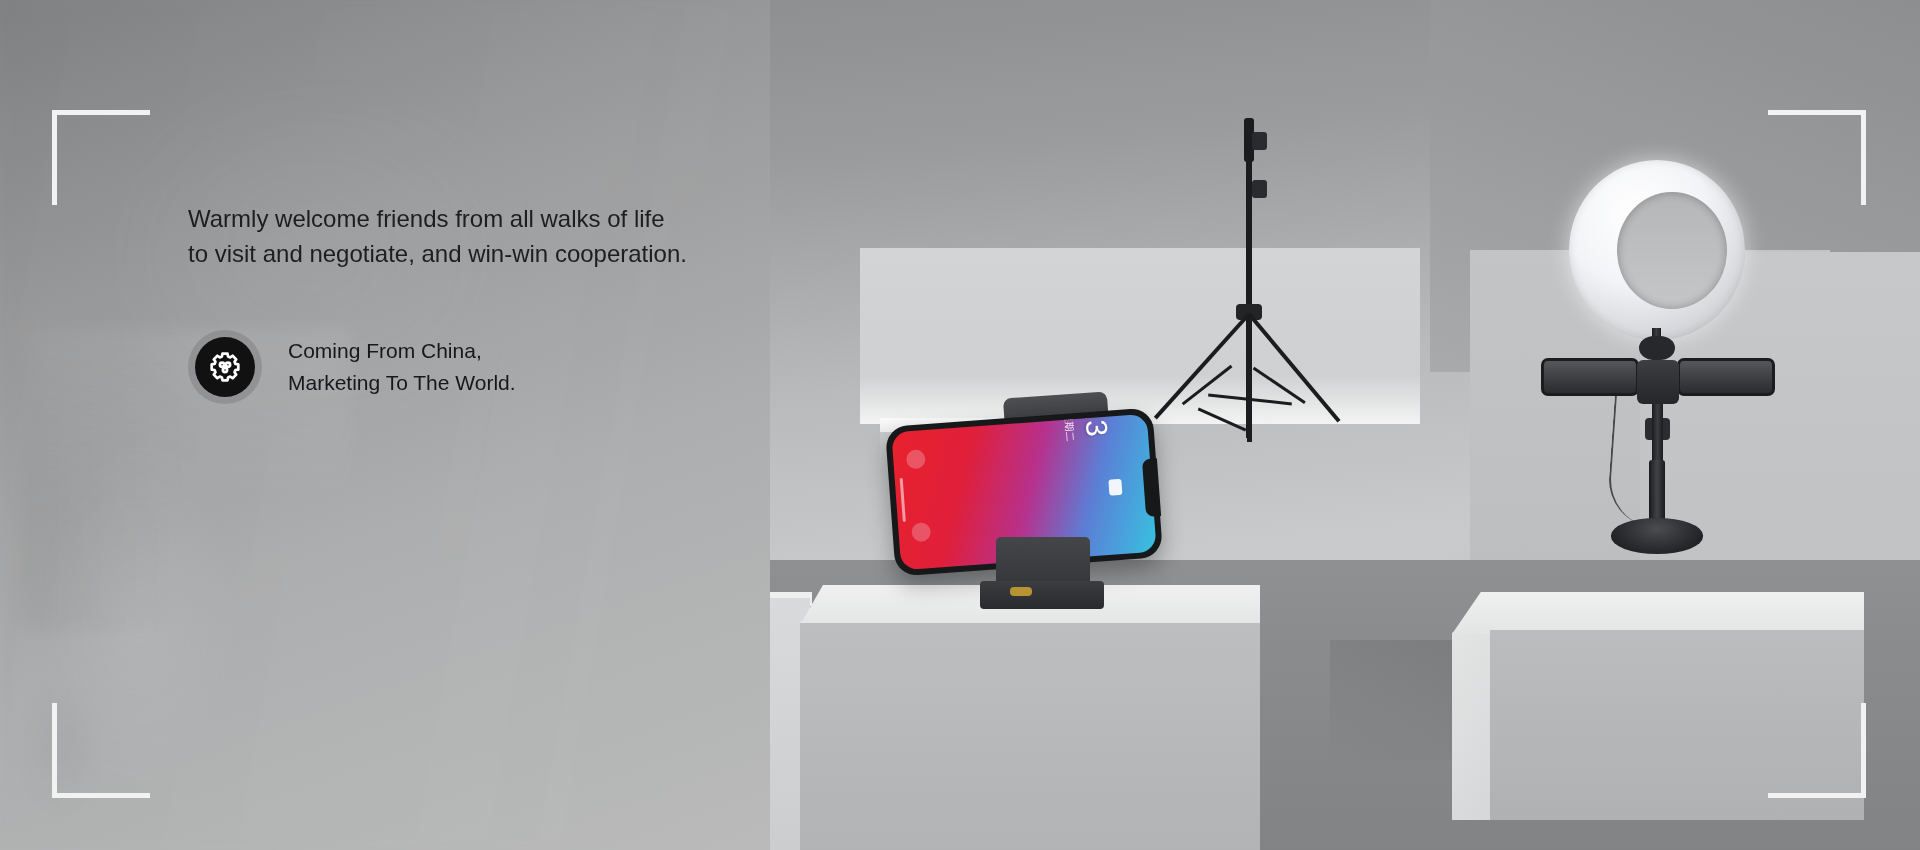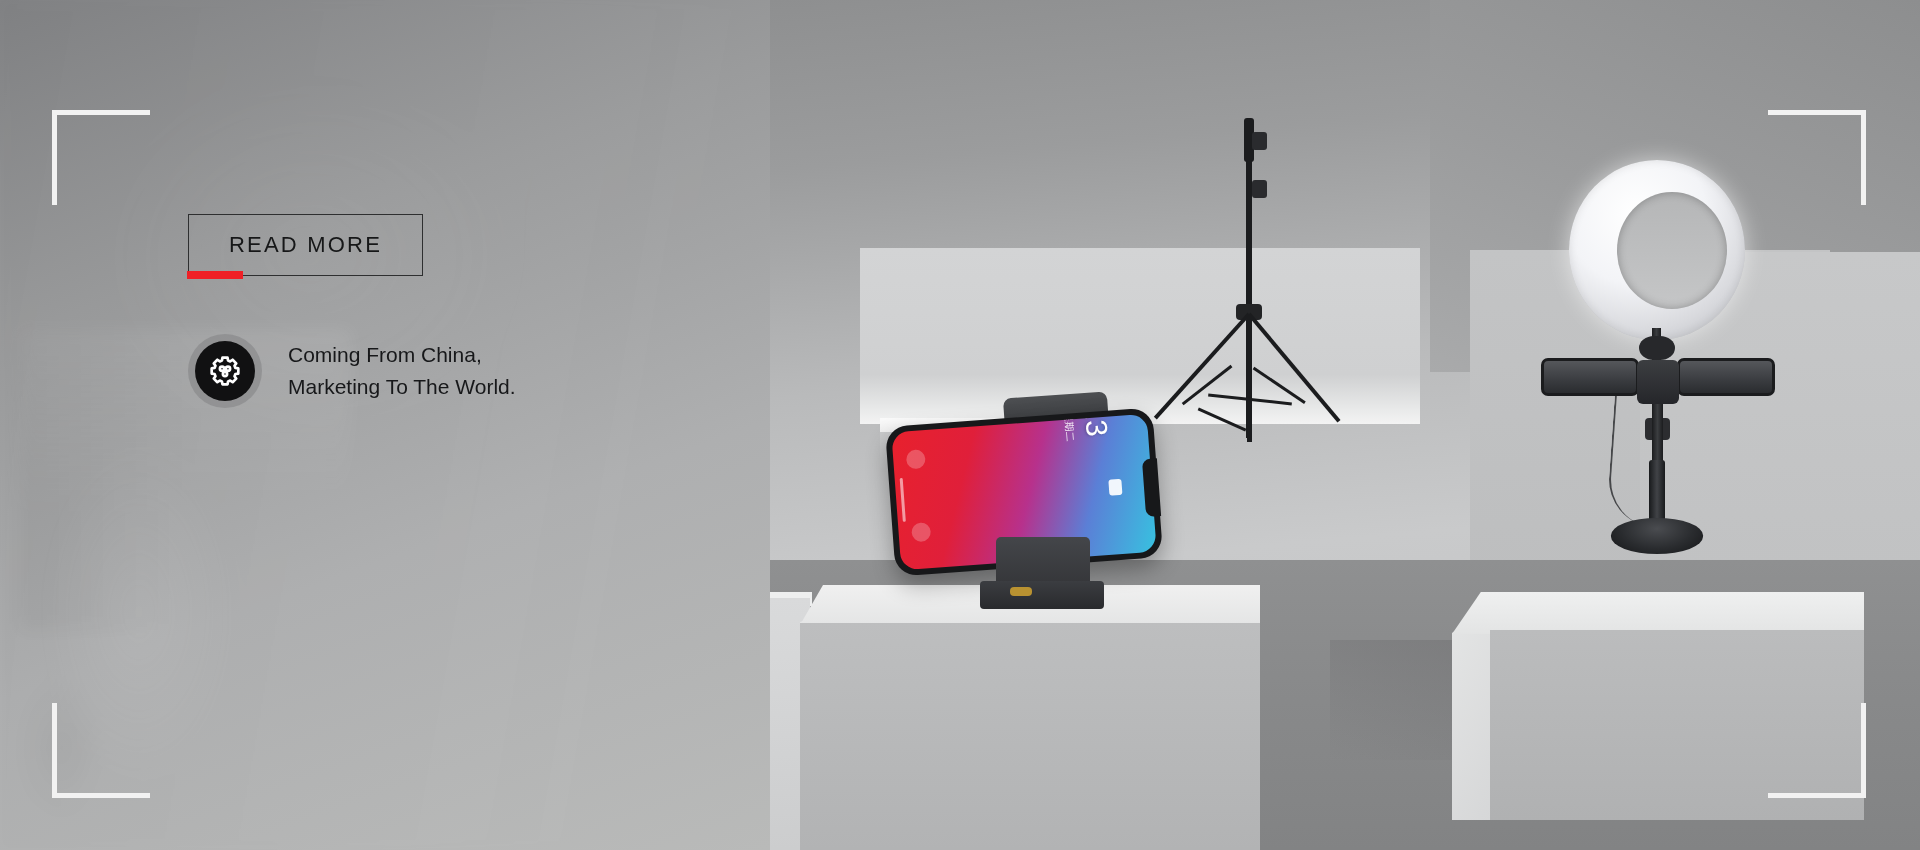--- a/index.html
+++ b/index.html
@@ -438,25 +438,23 @@
     <span class="br-v"></span>
   </div>
   <div class="bracket br-br">
     <span class="br-h"></span>
     <span class="br-v"></span>
   </div>
 
   <div class="content">
 
 
-
-    <a class="read-more">
-      <span class="rm-label">READ MORE</span>
-      <span class="rm-accent"></span>
-    </a>
+    <p class="subtext">Warmly welcome friends from all walks of life
+to  visit and negotiate, and win-win cooperation.</p>
+
 
     <div class="tagline-row">
       <div class="gear-badge">
         <div class="gear-inner">
           <span>
             <svg viewBox="0 0 24 24" fill="none" stroke="#ffffff" stroke-width="1.9" stroke-linecap="round" stroke-linejoin="round">
               <path d="M10.2 2.6h3.6l.35 2.05 1.5.62 1.72-1.2 2.55 2.55-1.2 1.72.62 1.5 2.06.36v3.6l-2.06.35-.62 1.5 1.2 1.72-2.55 2.55-1.72-1.2-1.5.62-.35 2.06h-3.6l-.36-2.06-1.5-.62-1.72 1.2-2.55-2.55 1.2-1.72-.62-1.5L2.6 13.8v-3.6l2.05-.36.62-1.5-1.2-1.72L6.62 4.07l1.72 1.2 1.5-.62z"></path>
               <circle cx="9.9" cy="10.4" r="1.5"></circle>
               <circle cx="14.1" cy="10.4" r="1.5"></circle>
               <circle cx="12" cy="14.1" r="1.5"></circle>

